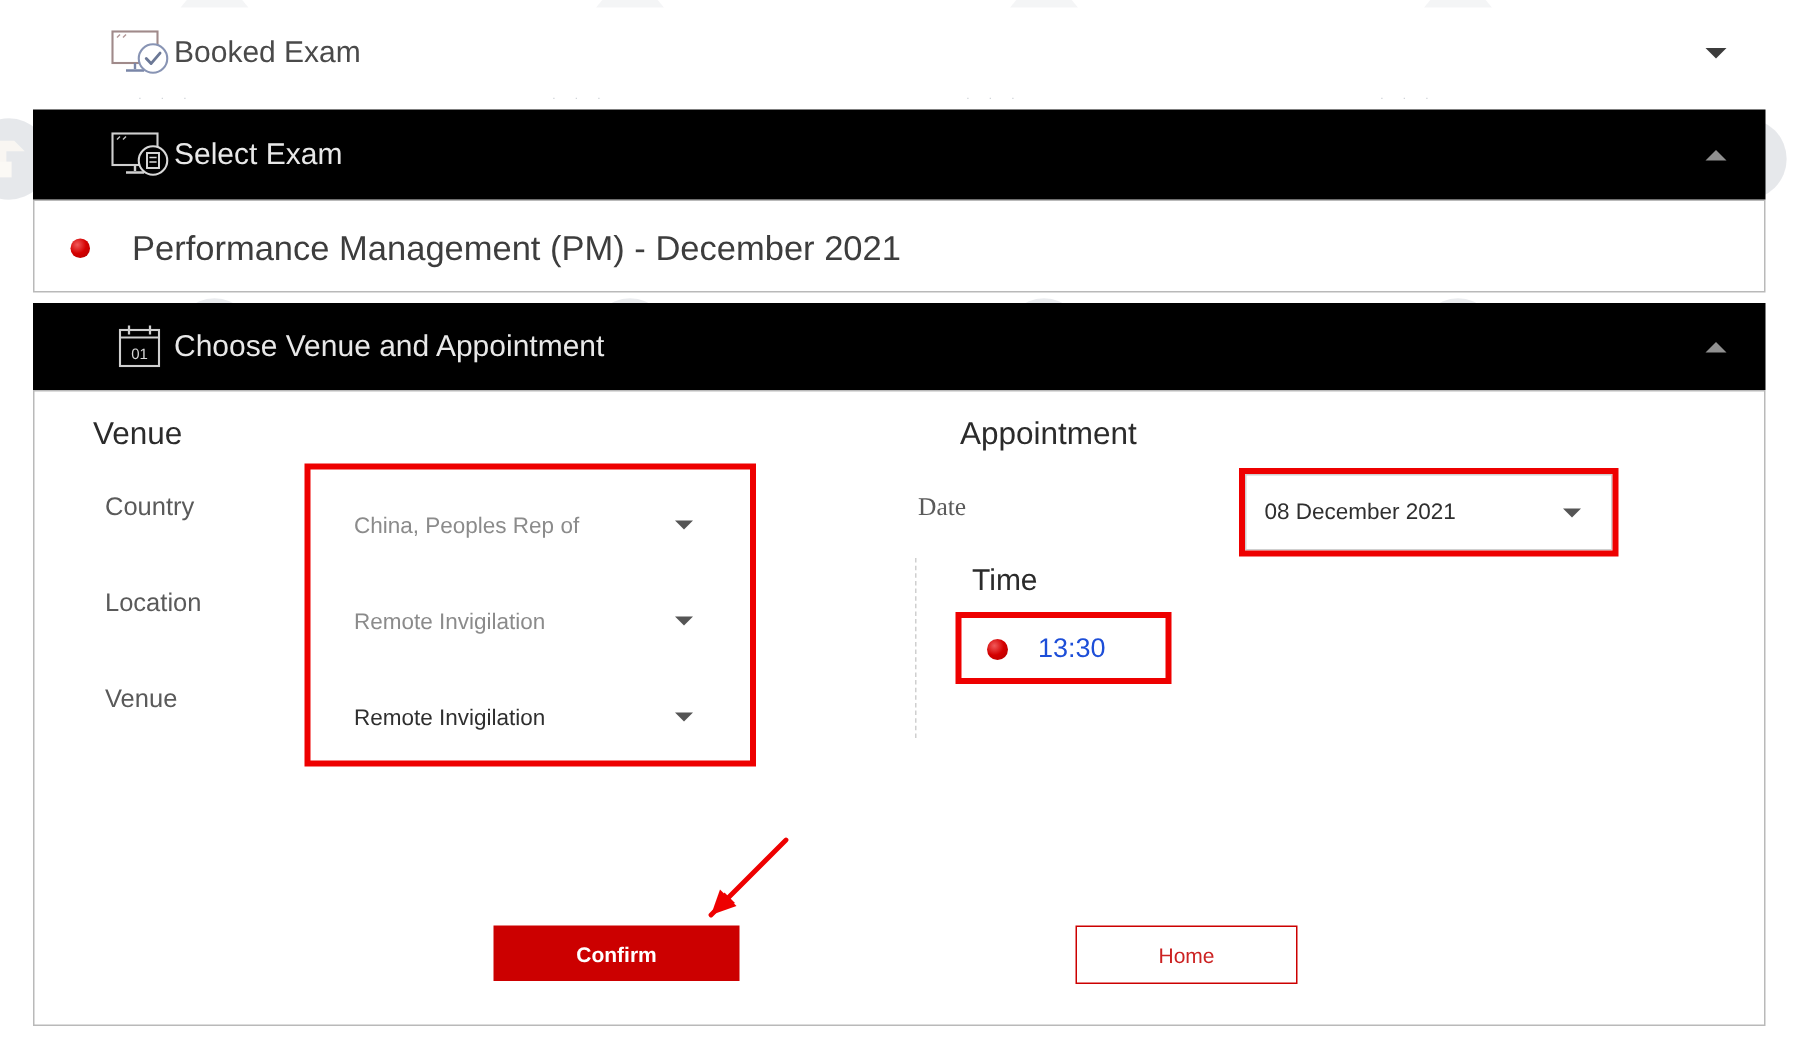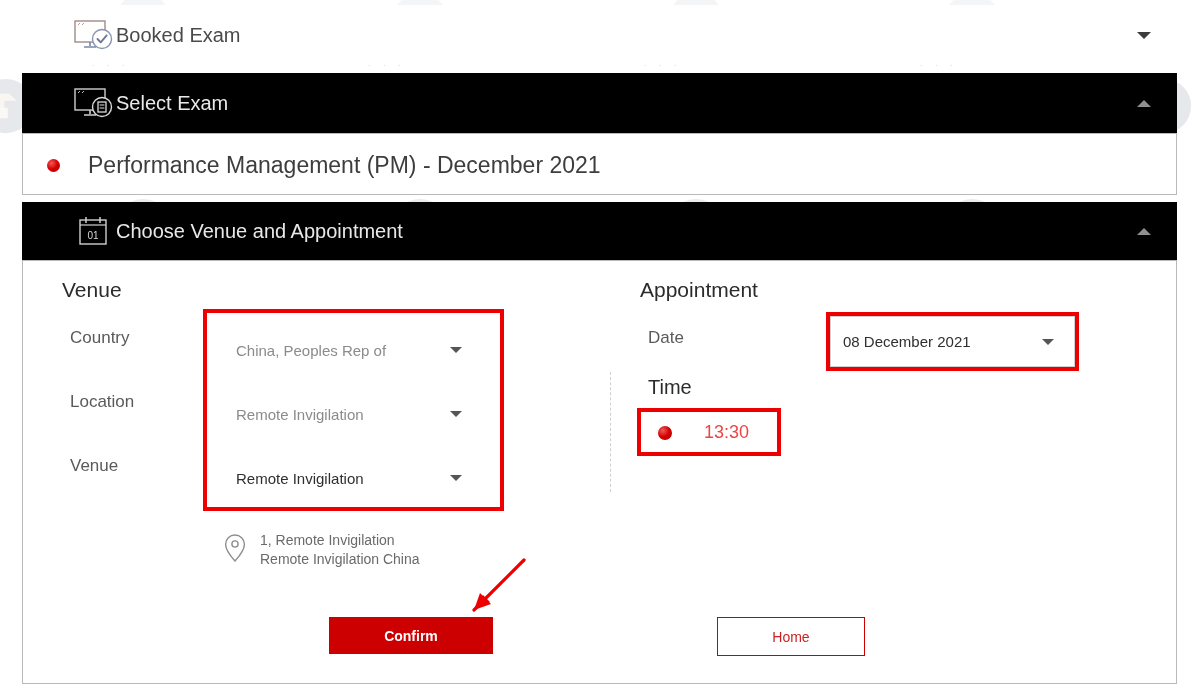--- a/index.html
+++ b/index.html
@@ -174,22 +174,22 @@
 
   
   .time-row {
     position: absolute;
     display: flex;
     align-items: center;
     z-index: 7;
   }
   .time-text {
     font-size: 18px;
-    color: #ef4444;
-    margin-left: 32px;
+    color: #1d4ed8;
+    margin-left: 20px;
   }
 
   
   .addr {
     position: absolute;
     display: flex;
     align-items: flex-start;
     z-index: 6;
   }
   .addr-pin { flex: 0 0 auto; width: 26px; height: 30px; margin-top: 2px; }
@@ -416,35 +416,23 @@
     <span class="dd-text muted">Remote Invigilation</span>
     <span class="dd-arrow" style="right:14px; top:7px;"></span>
   </div>
   <div class="dd" style="left:236px; top:468px; width:240px; height:20px;">
     <span class="dd-text dark">Remote Invigilation</span>
     <span class="dd-arrow" style="right:14px; top:7px;"></span>
   </div>
 
   <div class="ann-box" style="left:203px; top:309px; width:301px; height:202px;"></div>
 
-  <div class="addr" style="left:222px; top:531px;">
-    <span class="addr-pin">
-      <svg viewBox="0 0 26 30" width="26" height="30">
-        <path d="M13 2 C7.8 2 3.6 6.1 3.6 11.2 C3.6 17.6 13 28 13 28 C13 28 22.4 17.6 22.4 11.2 C22.4 6.1 18.2 2 13 2 Z" fill="none" stroke="#8d8d8d" stroke-width="1.4"></path>
-        <circle cx="13" cy="11" r="3.1" fill="none" stroke="#8d8d8d" stroke-width="1.4"></circle>
-      </svg>
-    </span>
-    <span class="addr-lines">
-      <span>1, Remote Invigilation</span><br>
-      <span>Remote Invigilation China</span>
-    </span>
-  </div>
 
   <div class="sec-head" style="left:640px; top:278px;">Appointment</div>
-  <div class="field-label" style="left:648px; top:328px;">Date</div>
+  <div class="field-label" style="left:612px; top:328px;font-family:Liberation Serif, serif;">Date</div>
 
   <div class="dd-boxed" style="left:830px; top:316px; width:245px; height:51px; border:1px solid #cfcfcf;">
     <span class="dd-text dark" style="margin-left:12px;">08 December 2021</span>
     <span class="dd-arrow" style="right:20px; top:22px;"></span>
   </div>
   <div class="ann-box" style="left:826px; top:312px; width:253px; height:59px;"></div>
 
   <div class="sec-head" style="left:648px; top:376px; font-size:20px;">Time</div>
 
   <div class="time-row" style="left:658px; top:422px;">

